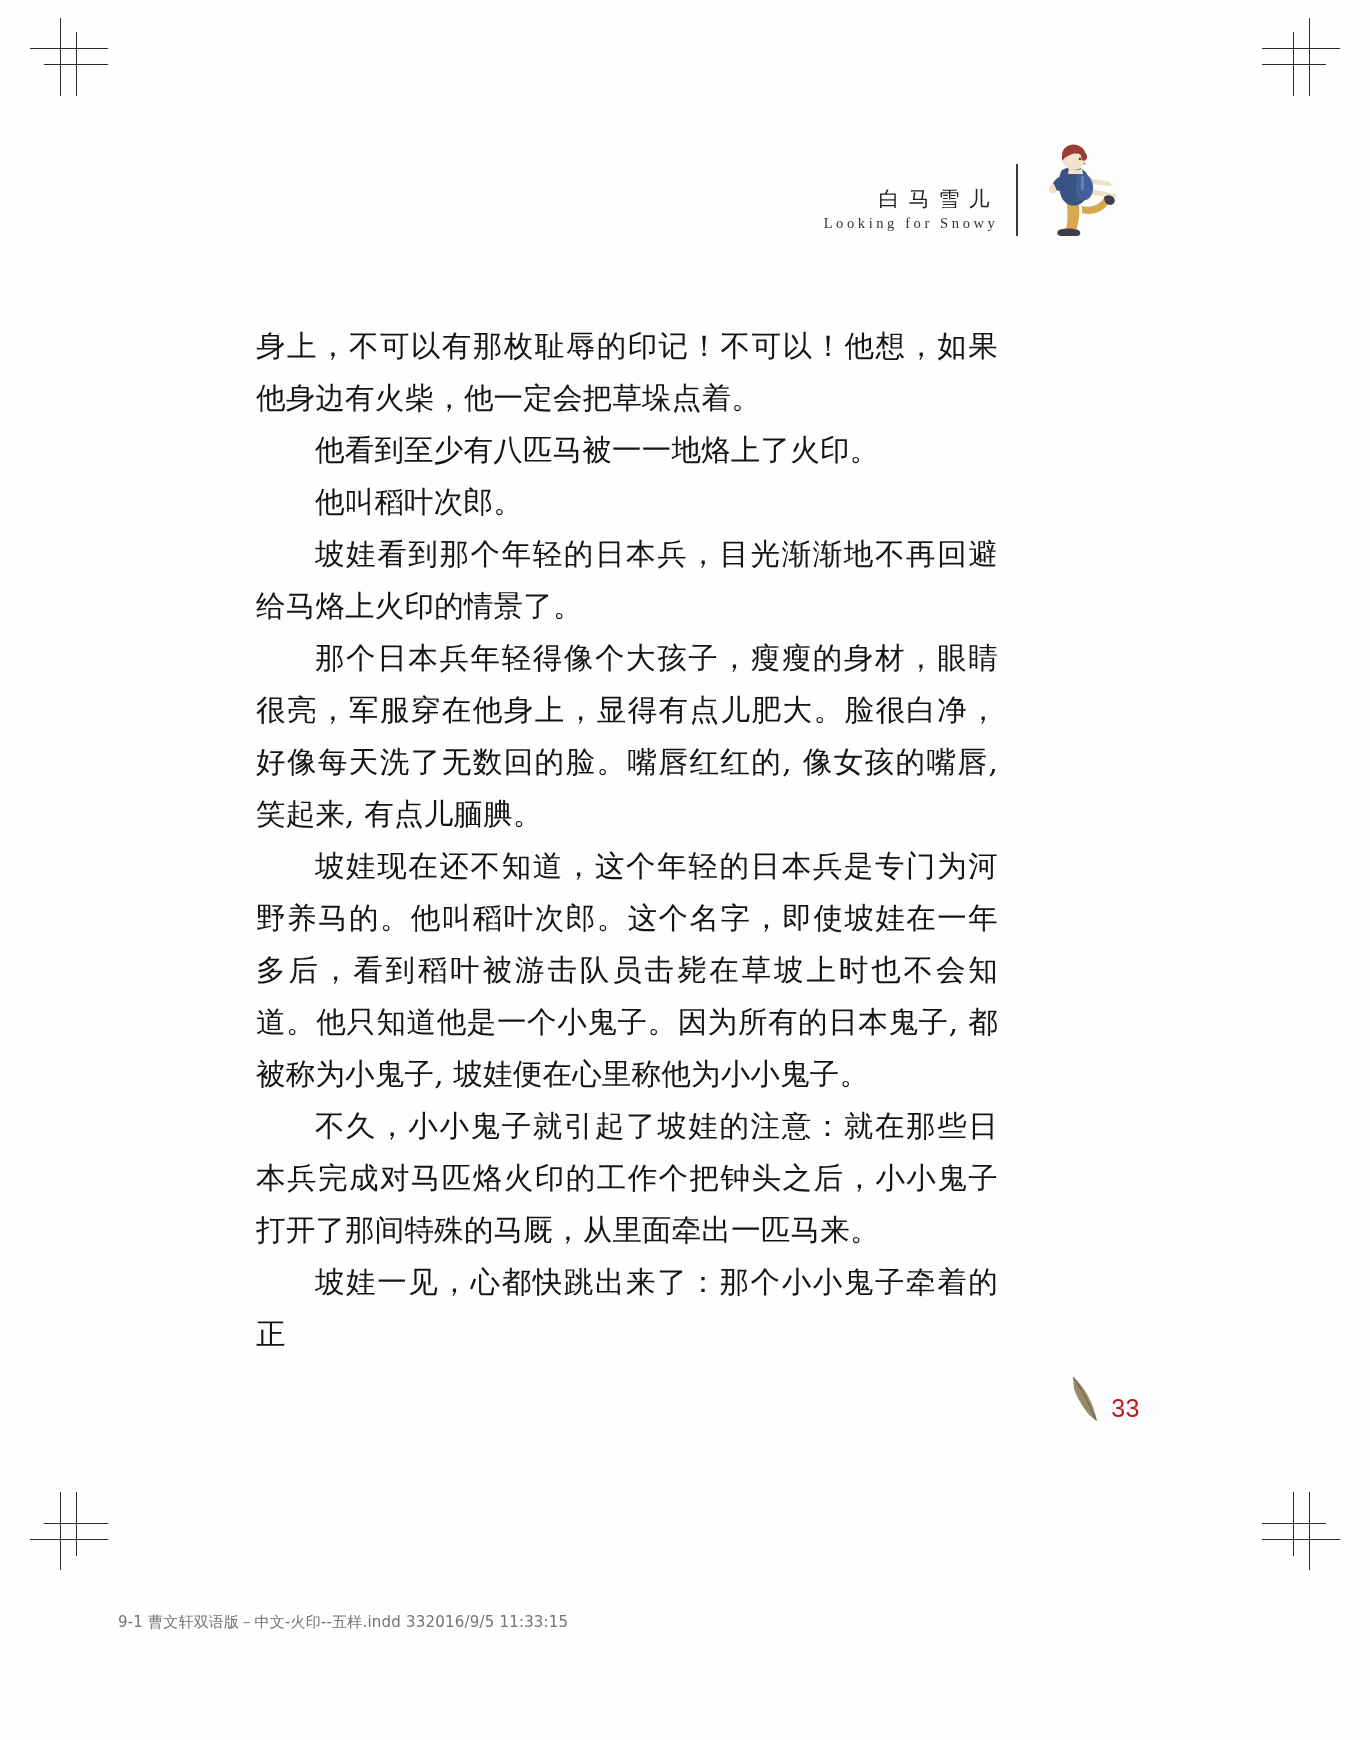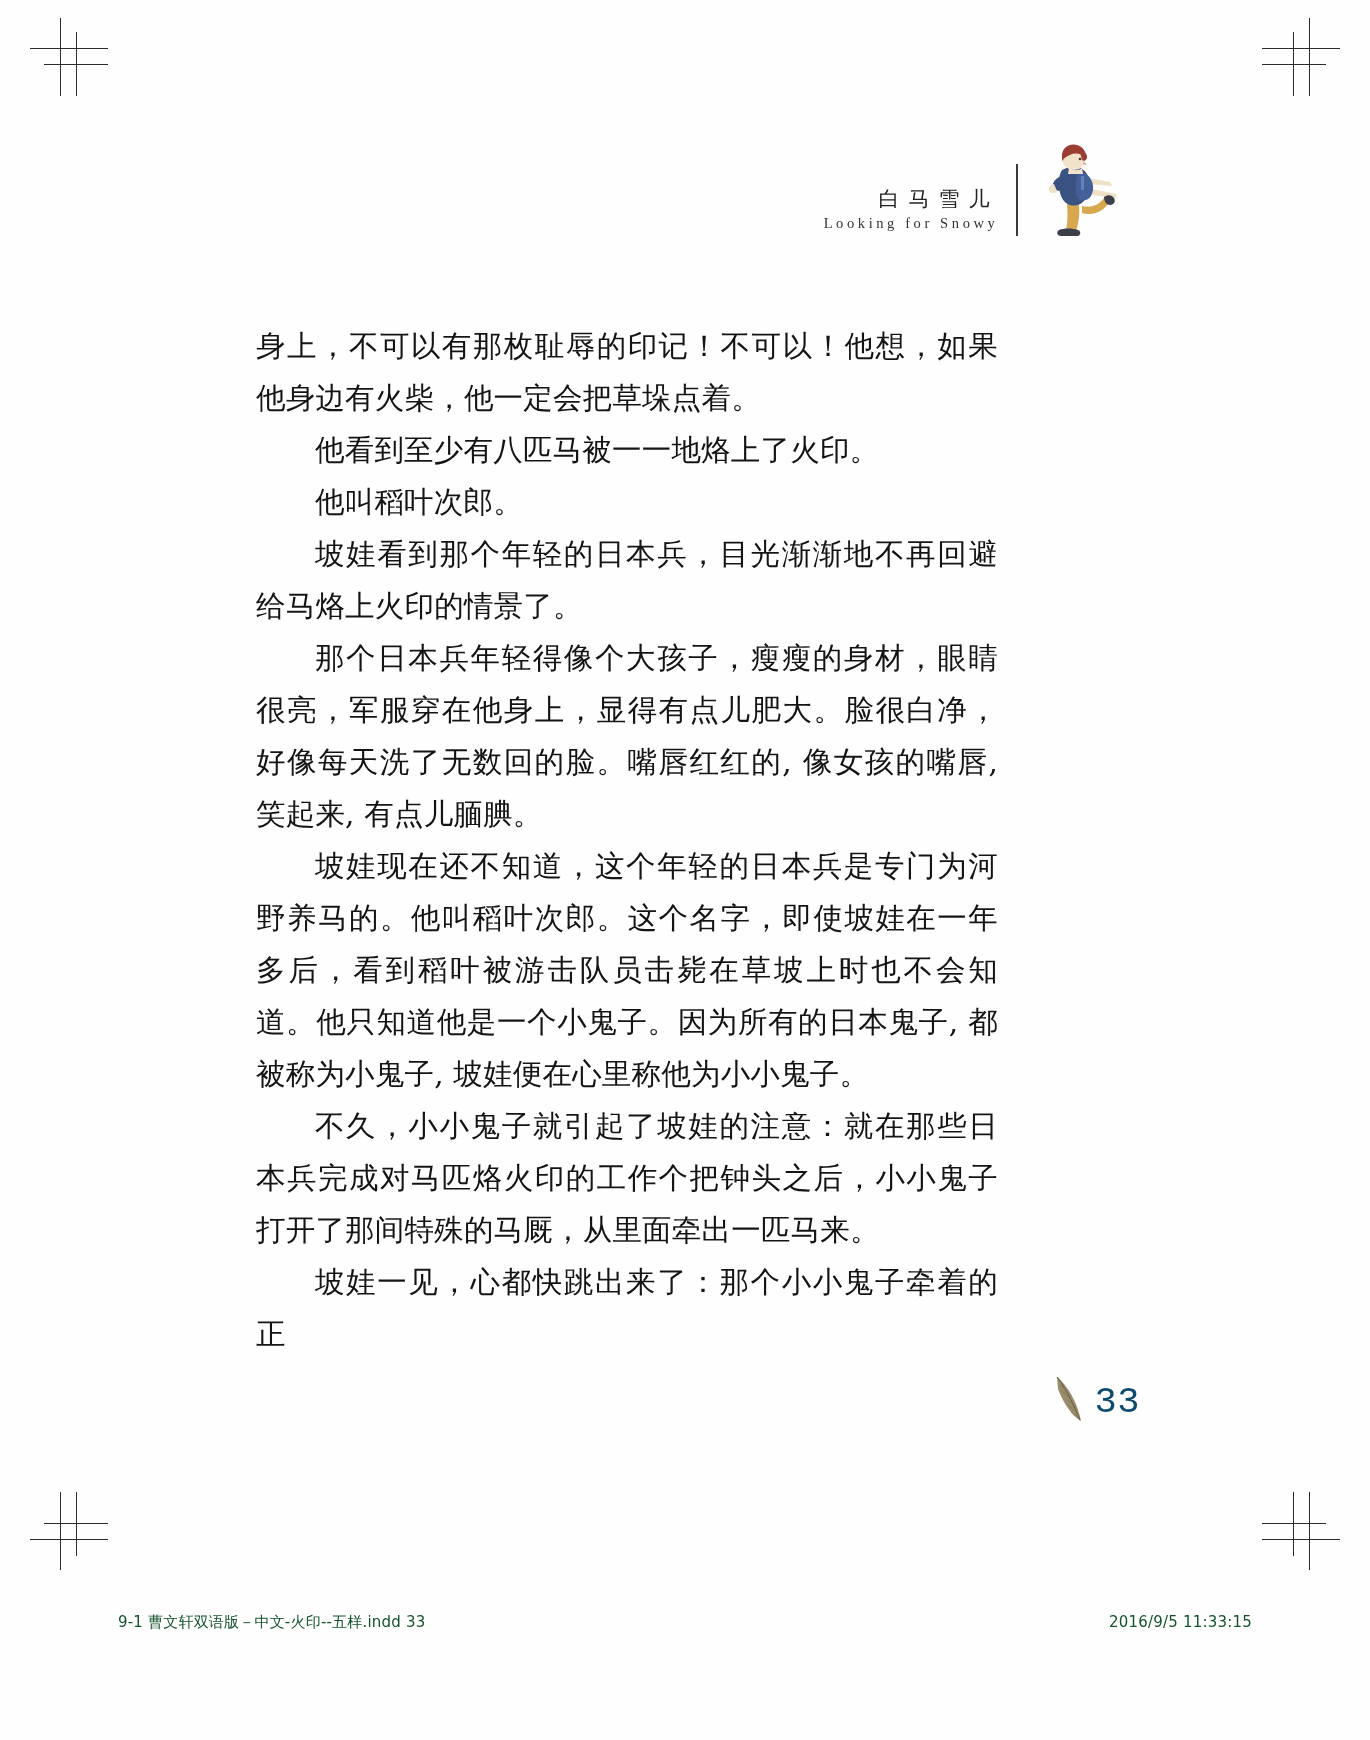--- a/index.html
+++ b/index.html
@@ -123,40 +123,40 @@
   
   .folio {
     position: absolute;
     right: 230px;
     bottom: 315px;
     display: flex;
     align-items: flex-end;
     gap: 8px;
   }
   .folio-num {
-    font-family: Liberation Mono, monospace;
-    font-size: 37px;
-    color: #0c4a6e;
+    font-family: Liberation Sans, sans-serif;
+    font-size: 25px;
+    color: #b91c1c;
     letter-spacing: 0.5px;
     line-height: 1;
     padding-bottom: 4px;
   }
   .feather { width: 34px; height: 52px; }
 
   
   .imprint {
     position: absolute;
     left: 118px;
     right: 118px;
     bottom: 108px;
     display: flex;
-    justify-content: space-between;
+    justify-content: flex-start;
     font-family: "DejaVu Sans", "Liberation Sans", sans-serif;
     font-size: 15px;
-    color: #14532d;
+    color: #737373;
     letter-spacing: 0.2px;
   }
 </style>
 </head>
 <body>
 
 <div class="page">
 
   <div class="crop crop-tl">
     <div class="v v1"></div>

